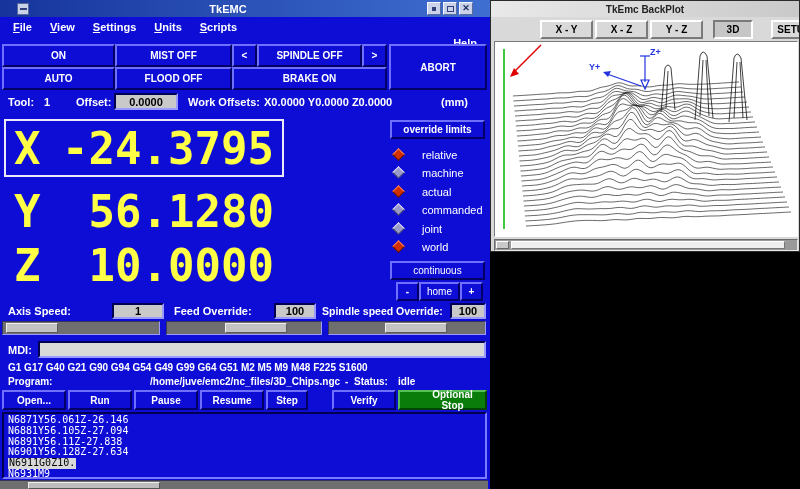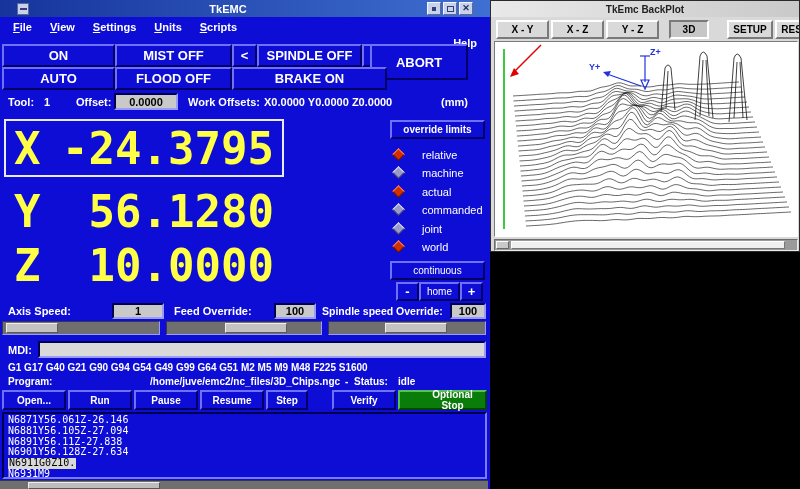--- a/index.html
+++ b/index.html
@@ -19,21 +19,21 @@
   .tb{width:14px;height:13px;background:#c9d2e8;border:1px solid;border-color:#f3f6ff #5a6a9a #5a6a9a #f3f6ff;
       display:flex;align-items:center;justify-content:center;font-size:9px;color:#1a2a5a;font-weight:bold;line-height:1;}
   .tb .dot{width:4px;height:4px;background:#31407a;}
   .tb .sq{width:7px;height:6px;border:1px solid #31407a;}
 
   .menubar{position:absolute;left:0;top:17px;width:490px;height:21px;display:flex;align-items:center;padding:0 4px;}
   .mitem{display:inline-block;color:#fff;font-size:11px;font-weight:bold;padding:0 9px;line-height:21px;}
   .mitem::first-letter{text-decoration:underline;}
   .mhelp{margin-left:auto;margin-top:32px;}
 
-  .tkbtn{position:absolute;background:#0d0dd6;color:#fff;font-weight:bold;font-size:13px;
+  .tkbtn{position:absolute;background:#0d0dd6;color:#fff;font-weight:bold;font-size:10px;
          display:flex;align-items:center;justify-content:center;text-align:center;
          border:2px solid;border-color:#7070ff #000066 #000066 #7070ff;}
   .greenbtn{background:#0a7c0a;border-color:#55c055 #024402 #024402 #55c055;padding-left:20px;}
   .smalltxt{font-size:10px;font-weight:bold;}
 
   .lbl{position:absolute;color:#fff;font-size:11px;font-weight:bold;white-space:nowrap;}
   .entry{position:absolute;background:#c9c9c9;color:#000;font-size:11px;font-weight:bold;
          display:flex;align-items:center;justify-content:center;
          border:2px solid;border-color:#000050 #9a9aff #9a9aff #000050;}
 
@@ -72,21 +72,21 @@
   .curline{background:#d9d9d9;color:#000;display:inline-block;padding:0 1px;}
 
   
   .win-bp{position:absolute;left:490px;top:0;width:310px;height:252px;background:#d9d9d9;overflow:hidden;
           border:1px solid #2a2a2a;}
   .bp-title{position:absolute;left:0;top:0;width:308px;height:16px;
             background:linear-gradient(90deg,#e9e9e9,#c9c9c9);display:flex;align-items:center;justify-content:center;
             color:#222;font-size:10px;font-weight:bold;}
   .bp-tab{position:absolute;top:19px;height:19px;background:#d9d9d9;color:#000;font-size:10px;font-weight:bold;
           display:flex;align-items:center;justify-content:center;
-          border:2px solid;border-color:#ffffff #7a7a7a #7a7a7a #ffffff;white-space:nowrap;}
+          border:2px solid;border-color:#ffffff #7a7a7a #7a7a7a #ffffff;white-space:nowrap;margin-left:44px;}
   .bp-tab.active{background:#c6c6c6;border-color:#7a7a7a #ffffff #ffffff #7a7a7a;}
   .plotwrap{position:absolute;left:3px;top:40px;width:304px;height:196px;background:#fff;
             border:1px solid;border-color:#7a7a7a #ffffff #ffffff #7a7a7a;}
   .bp-scroll{position:absolute;left:3px;top:238px;width:304px;height:12px;background:#9a9a9a;
              border:1px solid;border-color:#6a6a6a #e9e9e9 #e9e9e9 #6a6a6a;}
   .bp-sbtn{position:absolute;left:1px;top:1px;width:13px;height:8px;background:#c9c9c9;
            border:1px solid;border-color:#fff #666 #666 #fff;}
   .bp-sthumb{position:absolute;left:16px;top:1px;width:274px;height:8px;background:#efefef;
              border:1px solid;border-color:#fff #777 #777 #fff;}
   svg text{font-family:"Liberation Sans",sans-serif;font-size:9px;font-weight:bold;fill:#2233dd;}
@@ -119,21 +119,21 @@
     <span class="mitem">Units</span>
     <span class="mitem">Scripts</span>
     <span class="mitem mhelp">Help</span>
   </div>
 
   <div class="tkbtn" style="left:2px;top:44px;width:113px;height:23px">ON</div>
   <div class="tkbtn" style="left:115px;top:44px;width:117px;height:23px">MIST OFF</div>
   <div class="tkbtn" style="left:232px;top:44px;width:25px;height:23px">&lt;</div>
   <div class="tkbtn" style="left:257px;top:44px;width:105px;height:23px">SPINDLE OFF</div>
   <div class="tkbtn" style="left:362px;top:44px;width:25px;height:23px">&gt;</div>
-  <div class="tkbtn" style="left:370px;top:44px;width:98px;height:36px">ABORT</div>
+  <div class="tkbtn" style="left:389px;top:44px;width:98px;height:46px">ABORT</div>
   <div class="tkbtn" style="left:2px;top:67px;width:113px;height:23px">AUTO</div>
   <div class="tkbtn" style="left:115px;top:67px;width:117px;height:23px">FLOOD OFF</div>
   <div class="tkbtn" style="left:232px;top:67px;width:155px;height:23px">BRAKE ON</div>
 
   <span class="lbl" style="left:8px;top:96px">Tool:</span>
   <span class="lbl" style="left:44px;top:96px">1</span>
   <span class="lbl" style="left:76px;top:96px">Offset:</span>
   <div class="entry" style="left:114px;top:93px;width:64px;height:17px">0.0000</div>
   <span class="lbl" style="left:188px;top:96px">Work Offsets:</span>
   <span class="lbl" style="left:264px;top:96px">X0.0000 Y0.0000 Z0.0000</span>

